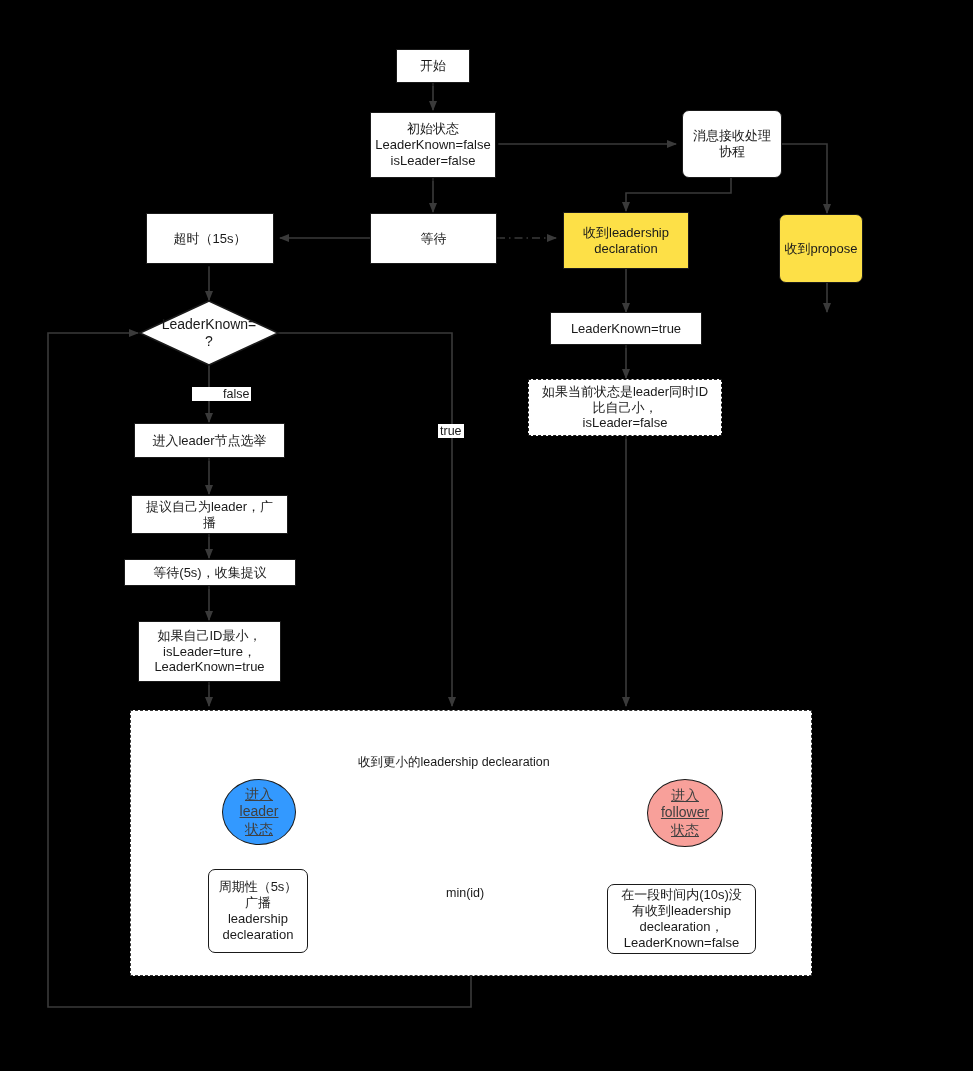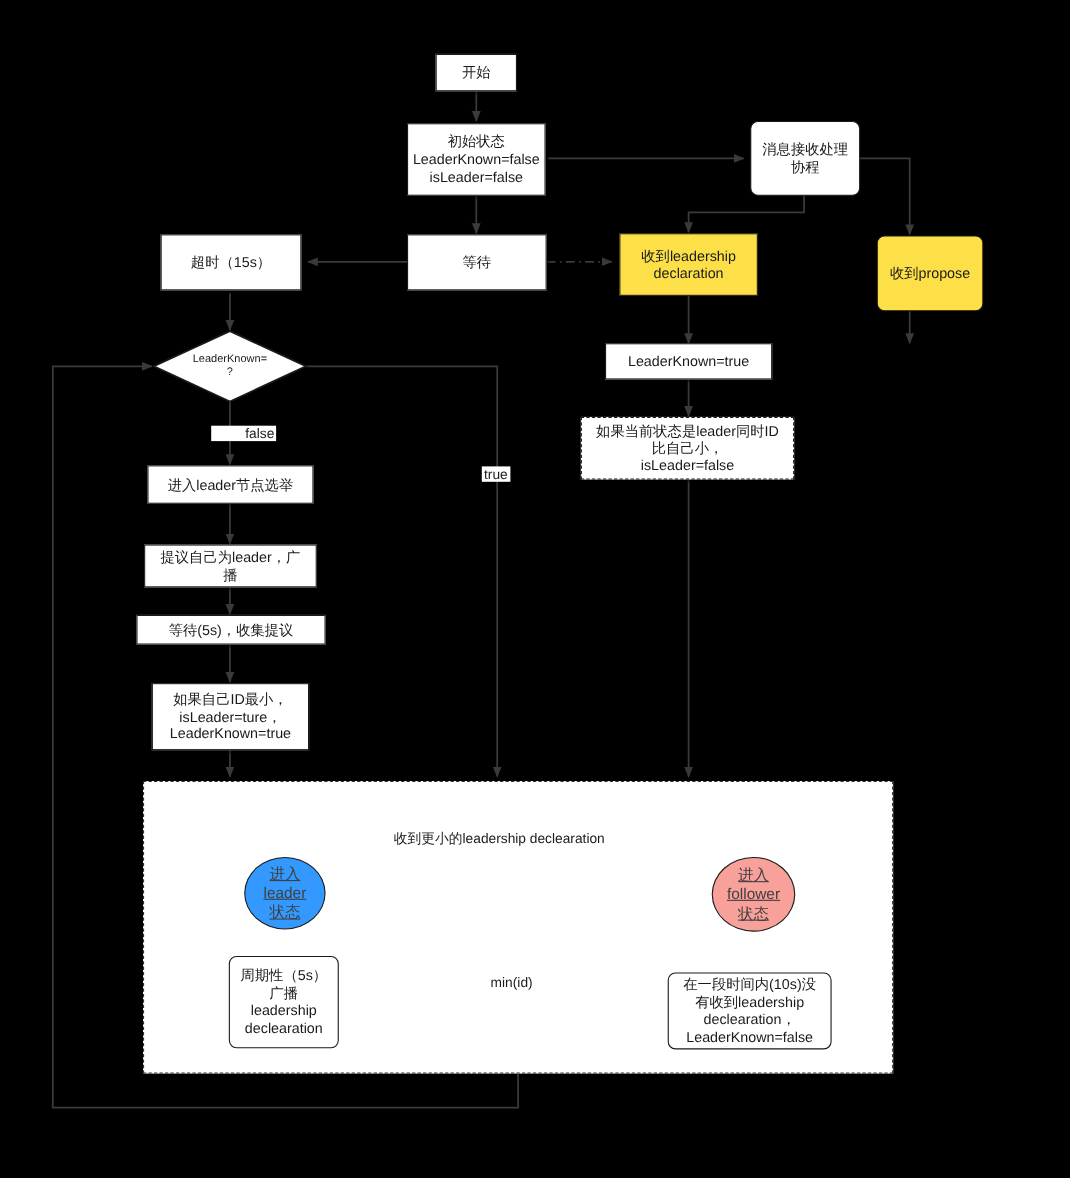--- a/index.html
+++ b/index.html
@@ -10,21 +10,21 @@
         display:flex;align-items:center;justify-content:center;text-align:center;
         color:#1a1a1a;font-size:13px;line-height:1.22;padding:2px 4px;
         box-shadow:3px 3px 0 rgba(0,0,0,0.35);z-index:3;}
   .node.green{background:#fde047;}
   .node.rounded{border-radius:7px;box-shadow:none;}
   .node.dashed{border:1.5px dashed #1a1a1a;}
   .node.noshadow{box-shadow:none;}
   .diamond{position:absolute;z-index:3;}
   .diamond .dlabel{position:absolute;left:0;top:0;width:100%;height:100%;
         display:flex;align-items:center;justify-content:center;text-align:center;
-        font-size:10px;color:#1a1a1a;line-height:1.2;}
+        font-size:14px;color:#1a1a1a;line-height:1.2;}
   .container{position:absolute;box-sizing:border-box;background:#fff;
         border:1.5px dashed #333;z-index:1;}
   .circle{position:absolute;border-radius:50%;border:1.6px solid #1a1a1a;
         display:flex;align-items:center;justify-content:center;text-align:center;
         font-size:14px;color:#404040;line-height:1.25;z-index:4;text-decoration:underline;}
   .edge-label{position:absolute;background:#fff;color:#1a1a1a;font-size:12.5px;
         padding:0 2px;z-index:5;white-space:nowrap;}
   .edge-label.plain{background:#fff;}
 </style>
 </head>
@@ -108,21 +108,21 @@
 
   <div class="node" style="left:146px;top:213px;width:128px;height:51px;">
     <span>超时（15s）</span>
   </div>
 
   <div class="node green noshadow" style="left:563px;top:212px;width:126px;height:57px;">
     <span style="white-space:pre-line;">收到leadership
 declaration</span>
   </div>
 
-  <div class="node green rounded" style="left:797px;top:214px;width:97px;height:69px;">
+  <div class="node green rounded" style="left:779px;top:214px;width:84px;height:69px;">
     <span>收到propose</span>
   </div>
 
   <div class="node" style="left:550px;top:312px;width:152px;height:33px;">
     <span>LeaderKnown=true</span>
   </div>
 
 
   <div class="node dashed" style="left:528px;top:379px;width:194px;height:57px;">
     <span style="white-space:pre-line;">如果当前状态是leader同时ID

